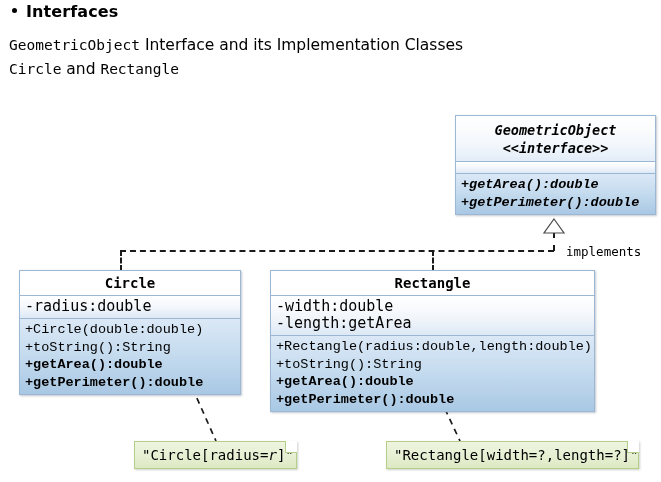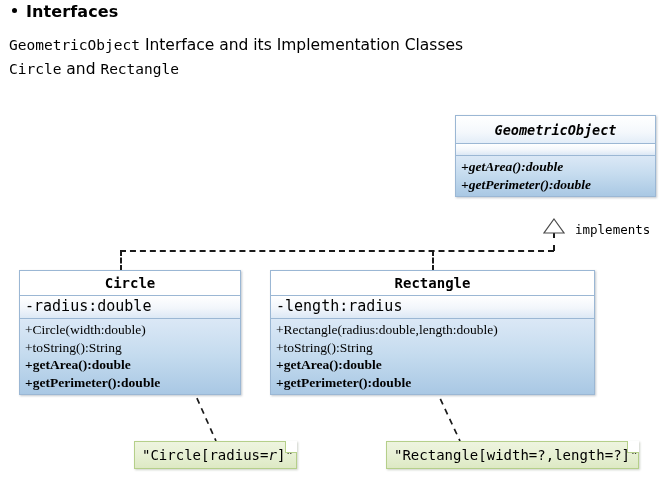--- a/index.html
+++ b/index.html
@@ -61,21 +61,21 @@
   }
   .cmp-attr {
     background: linear-gradient(to bottom, #ffffff 0%, #f2f6fb 55%, #dce8f5 100%);
     font-family: "DejaVu Sans Mono", monospace;
     font-size: 15px;
     line-height: 17px;
   }
   .cmp-attr.empty { height: 12px; padding: 0; }
   .cmp-meth {
     background: linear-gradient(to bottom, #dbe8f6 0%, #c6dcef 45%, #a9c8e4 100%);
-    font-family: Liberation Serif, serif;
+    font-family: Liberation Mono, monospace;
     font-size: 13.5px;
     line-height: 17.5px;
   }
   .ln { white-space: pre; }
   .ln.b { font-weight: bold; }
 
   
   #iface-box .cmp-title {
     background: linear-gradient(to bottom, #ffffff 0%, #f4f8fc 60%, #e3edf8 100%);
     font-style: italic; font-size: 13.5px; line-height: 18px;
@@ -144,59 +144,61 @@
   <div class="dash-v" style="left:120px; top:250px; height:21px;"></div>
 
   <div class="dash-v" style="left:432px; top:250px; height:21px;"></div>
 
   <div class="dash-v" style="left:553px; top:232px; height:19px;"></div>
 
   <svg class="tri-svg" style="left:543px; top:218px;" width="22" height="16" viewBox="0 0 22 16">
     <polygon points="11,1 21,15 1,15" fill="#ffffff" stroke="#4a4a4a" stroke-width="1.2"></polygon>
   </svg>
 
-  <div class="impl-label" style="left:566px; top:222px;margin-left:9px;">implements</div>
+  <div class="impl-label" style="left:566px; top:244px;">implements</div>
 
   <svg class="leader" width="661" height="482" viewBox="0 0 661 482">
 
     <circle cx="178" cy="356" r="3.3" fill="#1a1a1a"></circle>
     <line x1="179" y1="358" x2="216" y2="441" stroke="#1a1a1a" stroke-width="1.7" stroke-dasharray="6,5"></line>
 
     <circle cx="430" cy="377" r="3.3" fill="#1a1a1a"></circle>
     <line x1="431" y1="379" x2="460" y2="441" stroke="#1a1a1a" stroke-width="1.7" stroke-dasharray="6,5"></line>
   </svg>
 
   <div class="umlbox" id="iface-box" style="left:455px; top:115px; width:201px;">
     <div class="cmp cmp-title">
       <div class="ln">GeometricObject</div>
+      <div class="ln">&lt;&lt;interface&gt;&gt;</div>
     </div>
     <div class="cmp cmp-attr empty"></div>
     <div class="cmp cmp-meth">
       <div class="ln">+getArea():double</div>
       <div class="ln">+getPerimeter():double</div>
     </div>
   </div>
 
   <div class="umlbox" id="circle-box" style="left:19px; top:270px; width:222px;">
     <div class="cmp cmp-title">Circle</div>
     <div class="cmp cmp-attr">
       <div class="ln">-radius:double</div>
     </div>
     <div class="cmp cmp-meth">
-      <div class="ln">+Circle(width:double)</div>
+      <div class="ln">+Circle(double:double)</div>
       <div class="ln">+toString():String</div>
       <div class="ln b">+getArea():double</div>
       <div class="ln b">+getPerimeter():double</div>
     </div>
   </div>
 
   <div class="umlbox" id="rect-box" style="left:270px; top:270px; width:325px;">
     <div class="cmp cmp-title">Rectangle</div>
     <div class="cmp cmp-attr">
-      <div class="ln">-length:radius</div>
+      <div class="ln">-width:double</div>
+      <div class="ln">-length:getArea</div>
     </div>
     <div class="cmp cmp-meth">
       <div class="ln">+Rectangle(radius:double,length:double)</div>
       <div class="ln">+toString():String</div>
       <div class="ln b">+getArea():double</div>
       <div class="ln b">+getPerimeter():double</div>
     </div>
   </div>
 
   <div class="note" style="left:134px; top:441px; width:163px; height:28px;">

